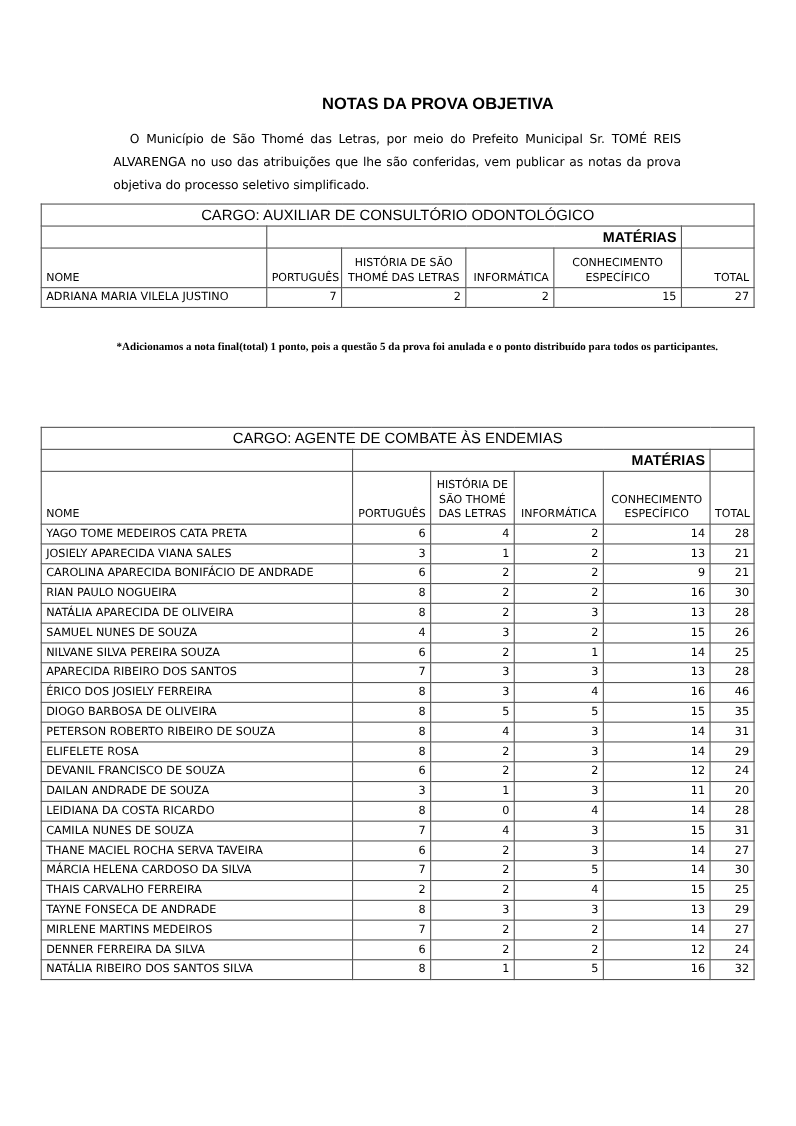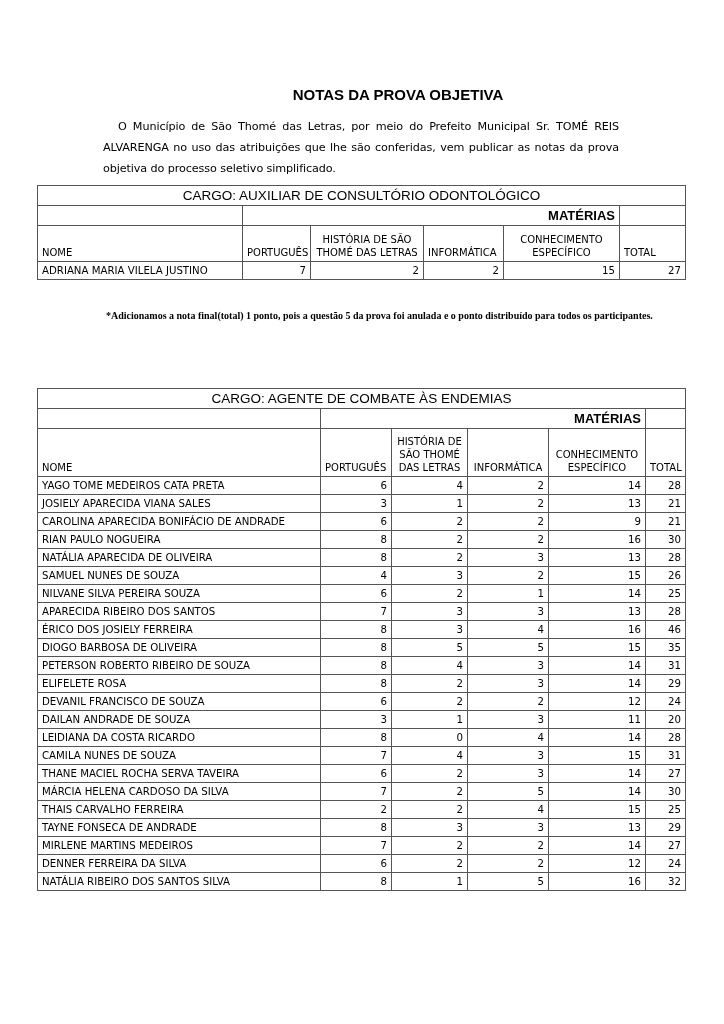--- a/index.html
+++ b/index.html
@@ -14,21 +14,21 @@
                    font-family: "DejaVu Sans", sans-serif; font-size: 10.2px; }
     table.grades td { border: 1px solid #555; padding: 0 4px; height: 17px; line-height: 17px;
                       white-space: nowrap; overflow: hidden; }
     table.grades td.num { text-align: right; }
     table.grades td.cargo { font-family: "Liberation Sans", sans-serif; font-size: 13.5px;
                             text-align: center; height: 19px; line-height: 19px; }
     table.grades td.materias { font-family: "Liberation Sans", sans-serif; font-weight: bold;
                                font-size: 13px; text-align: right; height: 19px; line-height: 19px; }
     table.grades td.hdr { vertical-align: bottom; line-height: 13px; padding-bottom: 2px; font-size: 10px; }
     table.grades td.hdr.c { text-align: center; }
-    table.grades td.hdr.r { }
+    table.grades td.hdr.r { text-align: right; }
     #t1 { left: 37px; top: 185px; width: 648px; border: 1.5px solid #000; }
     #t2 { left: 37px; top: 388px; width: 648px; border: 1.5px solid #000; }
     .note { position: absolute; left: 106px; top: 305px; width: 560px;
             font-family: Liberation Serif, serif; font-weight: bold; font-size: 10px; line-height: 21px; }
   </style>
 </head>
 <body>
 
 <div class="title">NOTAS DA PROVA OBJETIVA</div>
 <div class="intro">O Município de São Thomé das Letras, por meio do Prefeito Municipal Sr. TOMÉ REIS ALVARENGA no uso das atribuições que lhe são conferidas, vem publicar as notas da prova objetiva do processo seletivo simplificado.</div>

